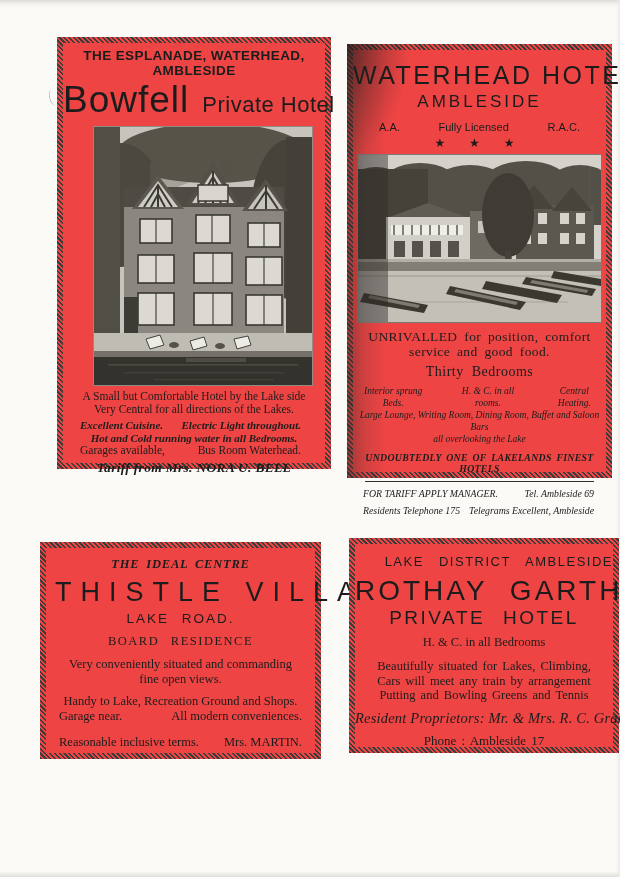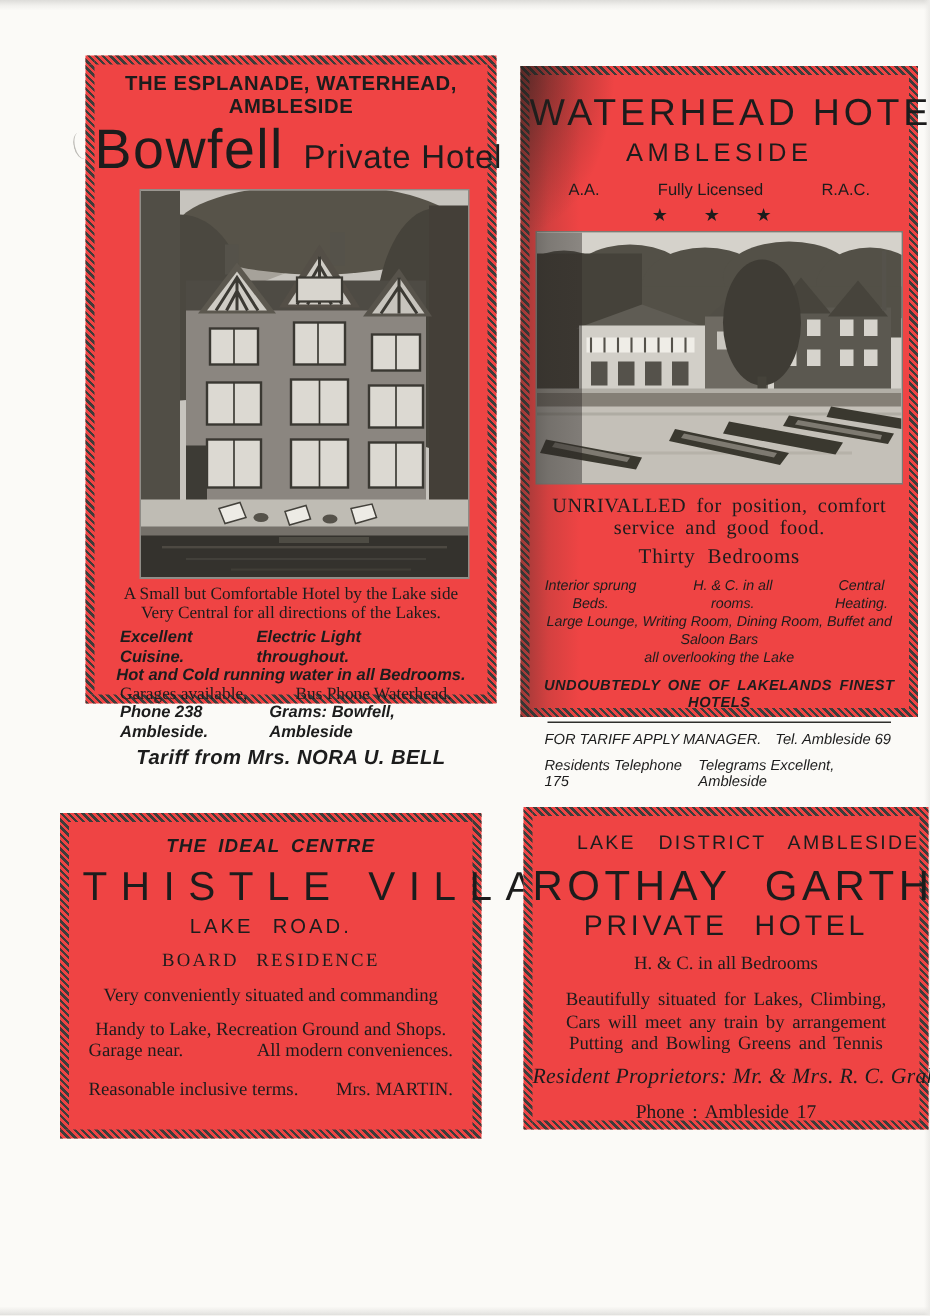--- a/index.html
+++ b/index.html
@@ -19,21 +19,21 @@
     background:linear-gradient(to left,#ecebe8,rgba(251,250,247,0));}
 
   
   .card{
     position:absolute;box-sizing:border-box;background:#ef4444;
     border:6px solid transparent;
     border-image:repeating-linear-gradient(45deg,#3d3d3b 0 1.6px,rgba(0,0,0,0) 1.6px 3.4px) 6;
   }
   .serif{font-family:"Liberation Serif",serif;}
   .sans{font-family:"Liberation Sans",sans-serif;}
-  .it{font-style:italic;}
+  .it{font-style:italic;font-family:Liberation Serif, serif;}
   .b{font-weight:bold;}
   .row{display:flex;justify-content:space-between;align-items:baseline;}
 
   
   .bowfell{left:57px;top:37px;width:274px;height:432px;}
   .bw-tagline{margin-top:5px;font-size:13.5px;font-weight:bold;letter-spacing:.4px;text-align:center;}
   .bw-namerow{margin-top:1px;text-align:center;white-space:nowrap;}
   .bw-name{font-size:37px;font-weight:500;letter-spacing:1px;}
   .bw-type{font-size:22px;font-weight:400;margin-left:13px;letter-spacing:.5px;}
   .bw-photo{margin:6px 0 0 31px;width:218px;height:258px;background:#c9c6c0;
@@ -168,25 +168,21 @@
     </div>
     <div class="bw-cap serif">A Small but Comfortable Hotel by the Lake side</div>
     <div class="bw-cap serif" style="margin-top:0;">Very Central for all directions of the Lakes.</div>
     <div class="row bw-feat it b sans" style="margin-top:3px;">
       <span>Excellent Cuisine.</span>
       <span>Electric Light throughout.</span>
     </div>
     <div class="bw-feat2 it b sans">Hot and Cold running water in all Bedrooms.</div>
     <div class="row bw-feat serif" style="font-size:11.5px;">
       <span>Garages available,</span>
-      <span>Bus Phone Waterhead.</span>
-    </div>
-    <div class="row bw-feat it b sans">
-      <span>Phone 238 Ambleside.</span>
-      <span>Grams: Bowfell, Ambleside</span>
+      <span>Bus Room Waterhead.</span>
     </div>
     <div class="bw-tariff it b sans">Tariff from Mrs. NORA U. BELL</div>
   </section>
 
   <section class="card waterhead">
     <div class="wh-shade"></div>
     <div class="wh-name sans">WATERHEAD HOTEL</div>
     <div class="wh-town sans">AMBLESIDE</div>
     <div class="row wh-assoc sans">
       <span>A.A.</span>
@@ -285,20 +281,21 @@
       <span>Telegrams Excellent, Ambleside</span>
     </div>
   </section>
 
   <section class="card thistle">
     <div class="tv-tagline it sans">THE IDEAL CENTRE</div>
     <div class="tv-name sans">THISTLE VILLA</div>
     <div class="tv-road sans">LAKE ROAD.</div>
     <div class="tv-board serif">BOARD RESIDENCE</div>
     <div class="tv-body serif" style="margin-top:8px;">Very conveniently situated and commanding</div>
+    <div class="tv-body serif">fine open views.</div>
     <div class="tv-body serif" style="margin-top:8px;">Handy to Lake, Recreation Ground and Shops.</div>
     <div class="row tv-row serif">
       <span>Garage near.</span>
       <span>All modern conveniences.</span>
     </div>
     <div class="row tv-row serif" style="margin-top:11px;">
       <span>Reasonable inclusive terms.</span>
       <span>Mrs. MARTIN.</span>
     </div>
   </section>

